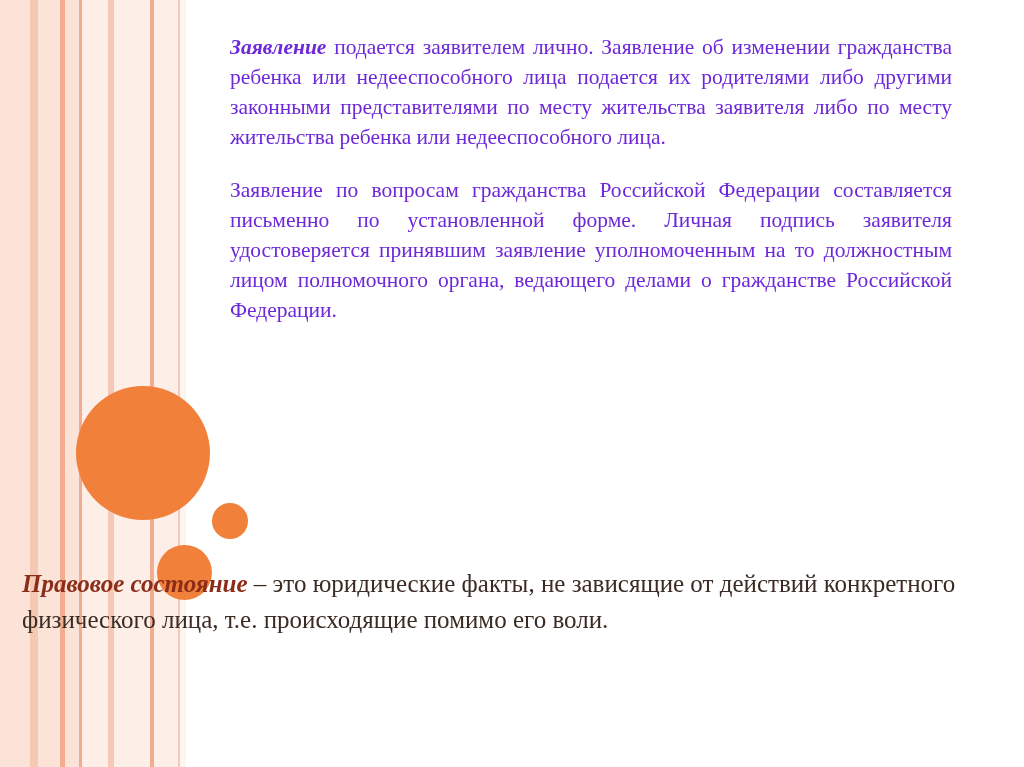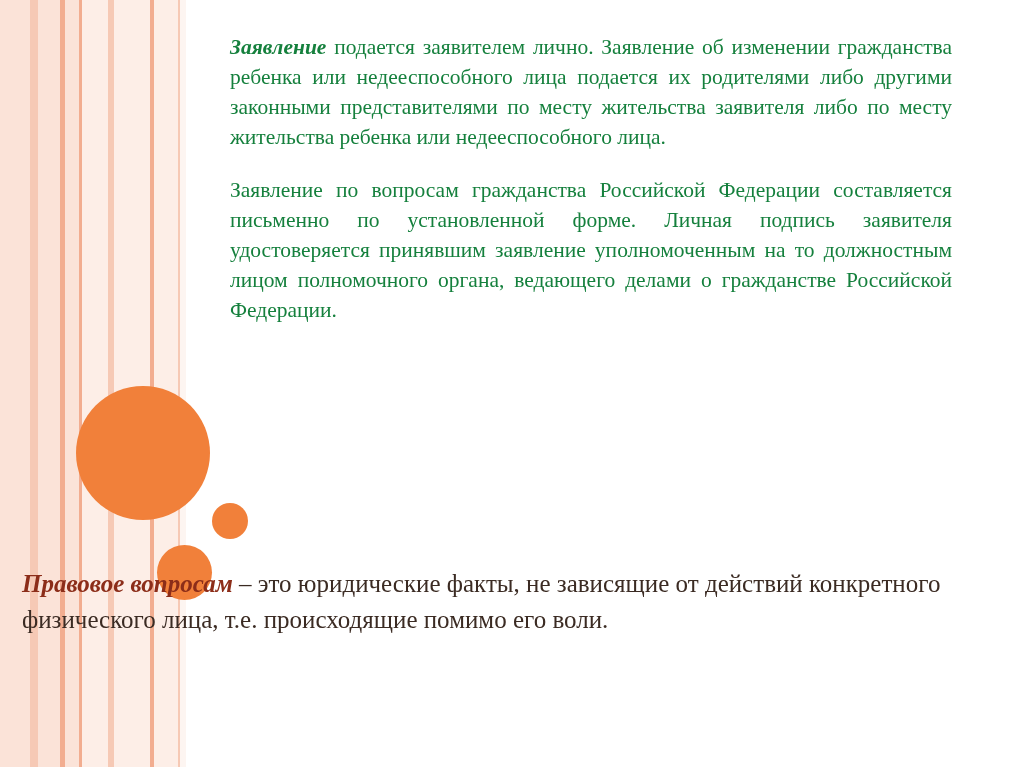--- a/index.html
+++ b/index.html
@@ -58,21 +58,21 @@
     height: 55px;
   }
   
   .body-block {
     position: absolute;
     left: 230px;
     top: 32px;
     width: 722px;
   }
   .para {
-    color: #15803d;
+    color: #6d28d9;
     font-size: 21.5px;
     line-height: 30px;
     text-align: justify;
     margin: 0 0 0 0;
   }
   .para + .para {
     margin-top: 23px;
   }
   .lead {
     font-weight: bold;
@@ -122,16 +122,16 @@
   <div class="circle circle-big"></div>
   <div class="circle circle-med"></div>
   <div class="circle circle-small"></div>
 
   <div class="body-block">
     <p class="para para-1"><span class="lead">Заявление</span><span> подается заявителем лично. Заявление об изменении гражданства ребенка или недееспособного лица подается их родителями либо другими законными представителями по месту жительства заявителя либо по месту жительства ребенка или недееспособного лица.</span></p>
     <p class="para para-2">Заявление по вопросам гражданства Российской Федерации составляется письменно по установленной форме. Личная подпись заявителя удостоверяется принявшим заявление уполномоченным на то должностным лицом полномочного органа, ведающего делами о гражданстве Российской Федерации.</p>
   </div>
 
   <div class="bottom-block">
-    <p class="bottom-text"><span class="bottom-lead">Правовое вопросам</span><span> – это юридические факты, не зависящие от действий конкретного физического лица, т.е. происходящие помимо его воли.</span></p>
+    <p class="bottom-text"><span class="bottom-lead">Правовое состояние</span><span> – это юридические факты, не зависящие от действий конкретного физического лица, т.е. происходящие помимо его воли.</span></p>
   </div>
 
 </div>
 
 </body></html>

